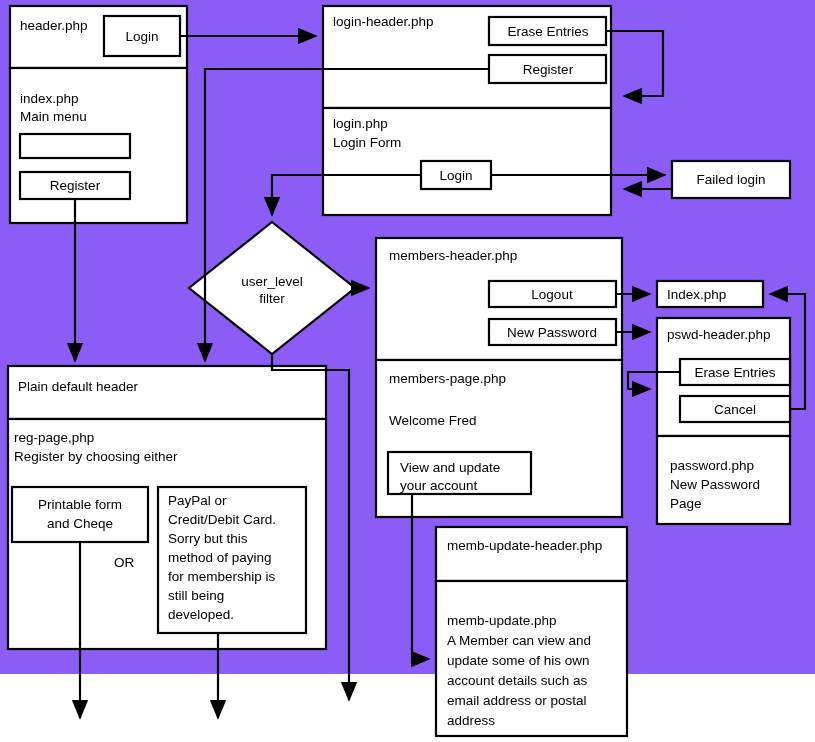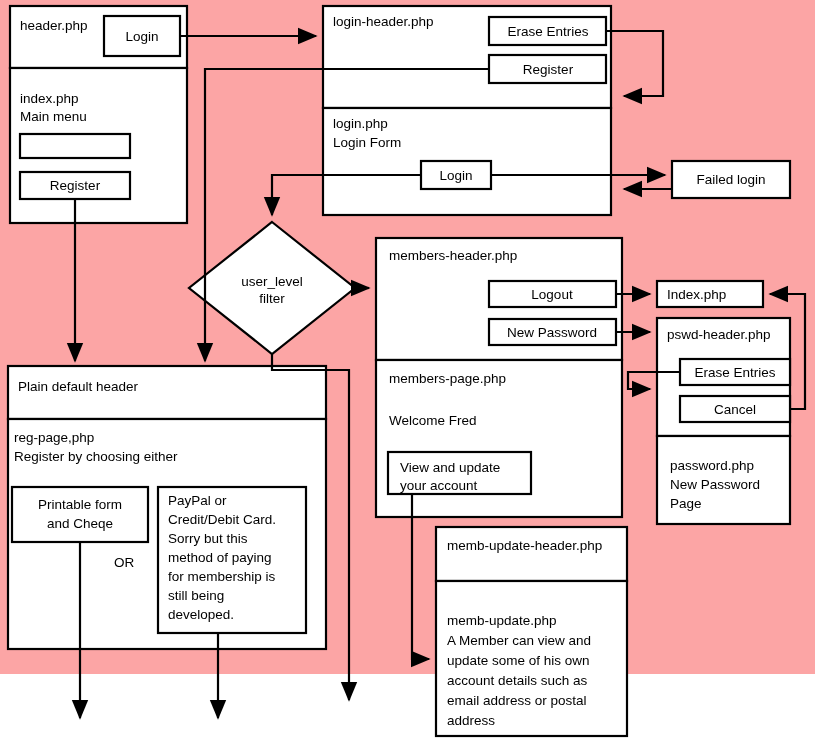--- a/index.html
+++ b/index.html
@@ -1,18 +1,18 @@
 <!DOCTYPE html>
 <html><head>
 <meta charset="utf-8">
 <style>
   html,body{margin:0;padding:0;background:#ffffff;}
   body{width:815px;height:742px;overflow:hidden;
        font-family:"Liberation Sans","DejaVu Sans",sans-serif;}
-  #stage{position:relative;width:815px;height:674px;background:#fca5a5;text-decoration:underline;}
+  #stage{position:relative;width:815px;height:674px;background:#8b5cf6;text-decoration:underline;}
   svg{position:absolute;left:0;top:0;width:815px;height:742px;}
   .box{fill:#ffffff;stroke:#000000;stroke-width:2.2;}
   .line{stroke:#000000;stroke-width:2.2;fill:none;}
   .lbl{font-family:"Liberation Sans","DejaVu Sans",sans-serif;
        font-size:13.5px;fill:#000;dominant-baseline:middle;}
   .lbl-c{text-anchor:middle;}
   .lbl-l{text-anchor:start;}
   .arrowhead{fill:#000;stroke:none;}
 </style>
 </head>

